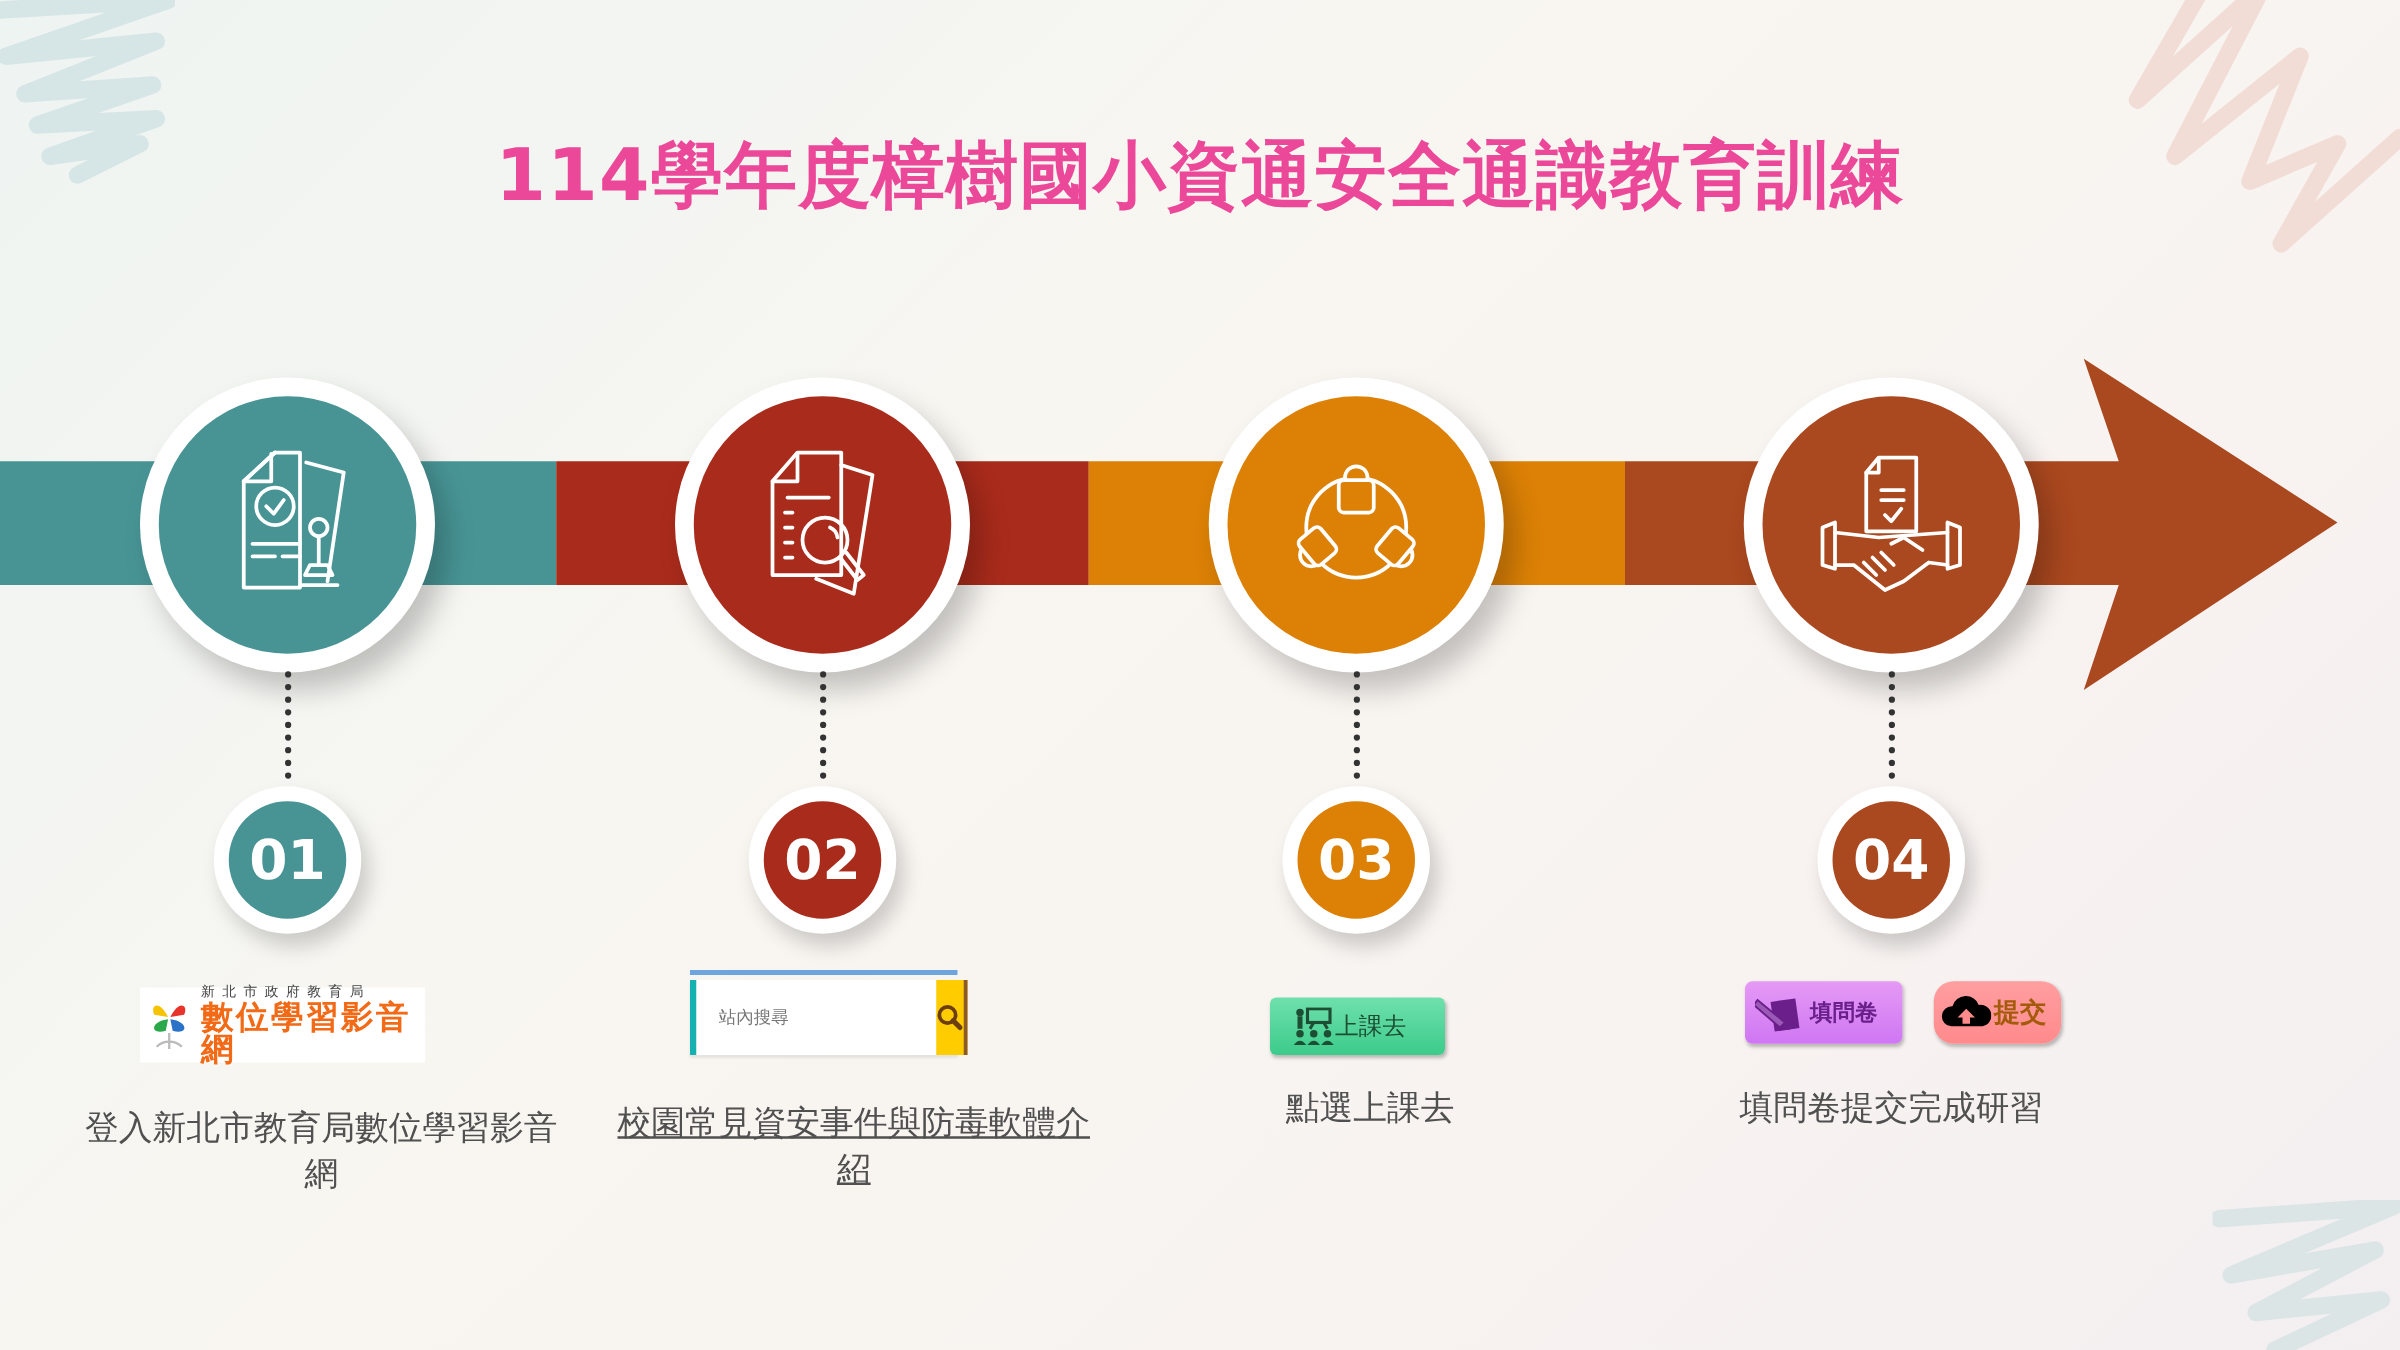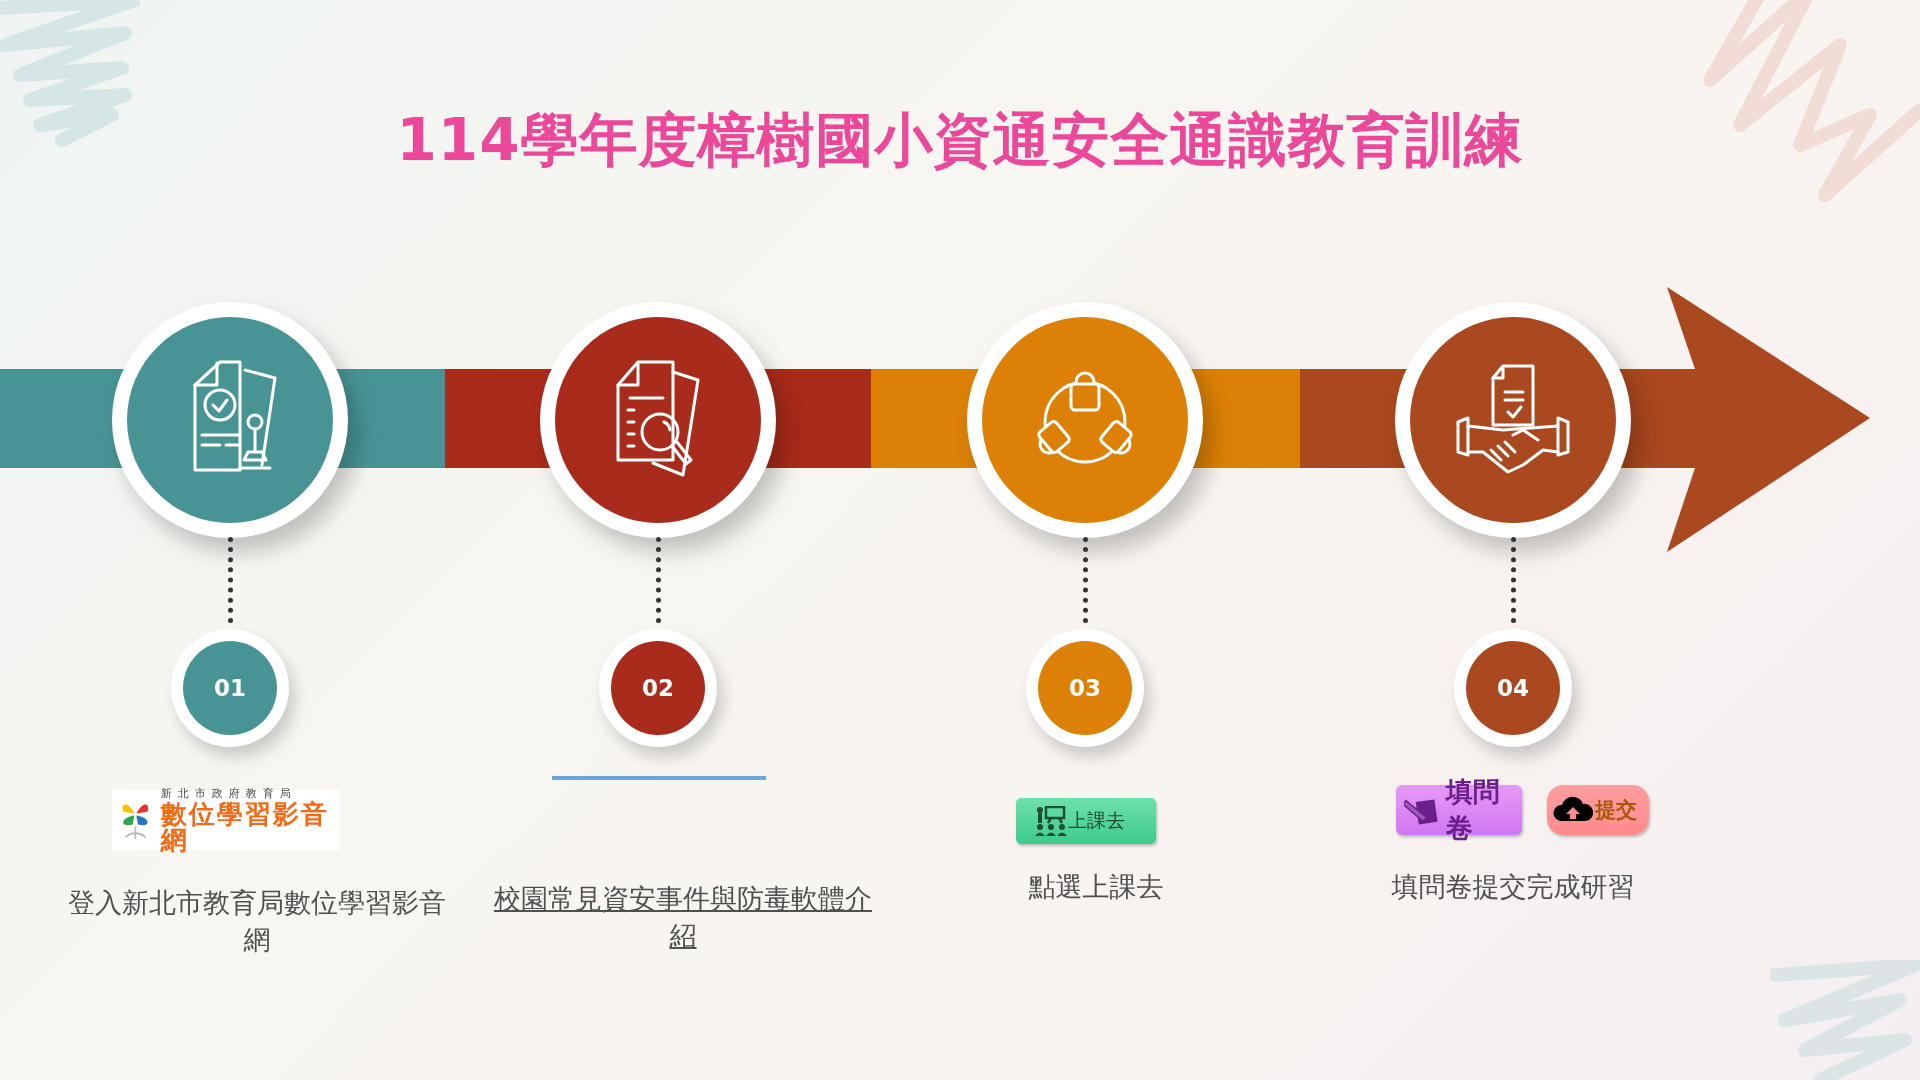--- a/index.html
+++ b/index.html
@@ -30,21 +30,21 @@
     position: absolute; width: 0; height: 86px; top: 537px;
     border-left: 5px dotted #333;
   }
   .num-circle {
     position: absolute; width: 118px; height: 118px; border-radius: 50%;
     background: #fff; box-shadow: 6px 10px 16px rgba(0,0,0,0.18);
     display: flex; align-items: center; justify-content: center;
   }
   .num-circle .inner {
     width: 94px; height: 94px; border-radius: 50%;
-    color: #fff; font-size: 23px; font-weight: bold;
+    color: #fff; font-size: 44px; font-weight: bold;
     display: flex; align-items: center; justify-content: center;
     font-family: "DejaVu Sans", sans-serif;
   }
   .label {
     position: absolute; width: 380px; text-align: center;
     font-size: 27px; line-height: 37px; color: #505050;
     font-family: "DejaVu Sans", sans-serif;
   }
   .label.link { text-decoration: underline; cursor: pointer; }
 
@@ -87,21 +87,21 @@
   }
   .go-class-btn span.txt { font-size: 19px; color: #1d4d33; }
 
   
   .survey-btn {
     position: absolute; left: 1396px; top: 785px; width: 126px; height: 50px;
     background: linear-gradient(#e59af5, #cf76f3); border-radius: 6px;
     box-shadow: 1px 2px 3px rgba(0,0,0,0.25);
     display: flex; align-items: center; padding-left: 8px; cursor: pointer;
   }
-  .survey-btn span.txt { font-size: 27px; color: #6a1f8a; margin-left: 4px; font-weight: bold; }
+  .survey-btn span.txt { font-size: 18px; color: #6a1f8a; margin-left: 4px; font-weight: bold; }
   .submit-btn {
     position: absolute; left: 1547px; top: 785px; width: 102px; height: 50px;
     background: linear-gradient(#ff9ea0, #ff8a8c); border-radius: 16px;
     box-shadow: 1px 2px 3px rgba(0,0,0,0.25);
     display: flex; align-items: center; padding-left: 6px; cursor: pointer;
   }
   .submit-btn span.txt { font-size: 21px; color: #a35a0a; margin-left: 2px; font-weight: bold; }
 </style>
 </head>
 <body>
@@ -214,20 +214,29 @@
     <path d="M19 32 L19 46" stroke="#bbb" stroke-width="2"></path>
   </svg>
   <div class="logo-text">
     <span class="logo-sub">新北市政府教育局</span>
     <span class="logo-main">數位學習影音網</span>
   </div>
 </div>
 
 <div class="search-wrap">
   <div class="search-topbar"></div>
+  <div class="search-box">
+    <input class="search-input" type="text" placeholder="站內搜尋" style="">
+    <div class="search-btn">
+      <svg width="22" height="22" viewBox="0 0 22 22">
+        <circle cx="9" cy="9" r="6.5" fill="none" stroke="#6b3d10" stroke-width="3"></circle>
+        <path d="M13.5 13.5 L19 19" stroke="#6b3d10" stroke-width="4" stroke-linecap="round"></path>
+      </svg>
+    </div>
+  </div>
 </div>
 
 <div class="go-class-btn">
   <svg width="34" height="30" viewBox="0 0 34 30">
     <circle cx="6" cy="4" r="3" fill="#1d4d33"></circle>
     <rect x="4" y="7" width="4" height="10" fill="#1d4d33"></rect>
     <rect x="12" y="1" width="18" height="11" fill="none" stroke="#1d4d33" stroke-width="2.5"></rect>
     <path d="M17 12 L14 17 M25 12 L28 17" stroke="#1d4d33" stroke-width="2.5"></path>
     <circle cx="6" cy="21" r="3" fill="#1d4d33"></circle>
       <path d="M1 30 Q6 23 11 30 Z" fill="#1d4d33"></path>

